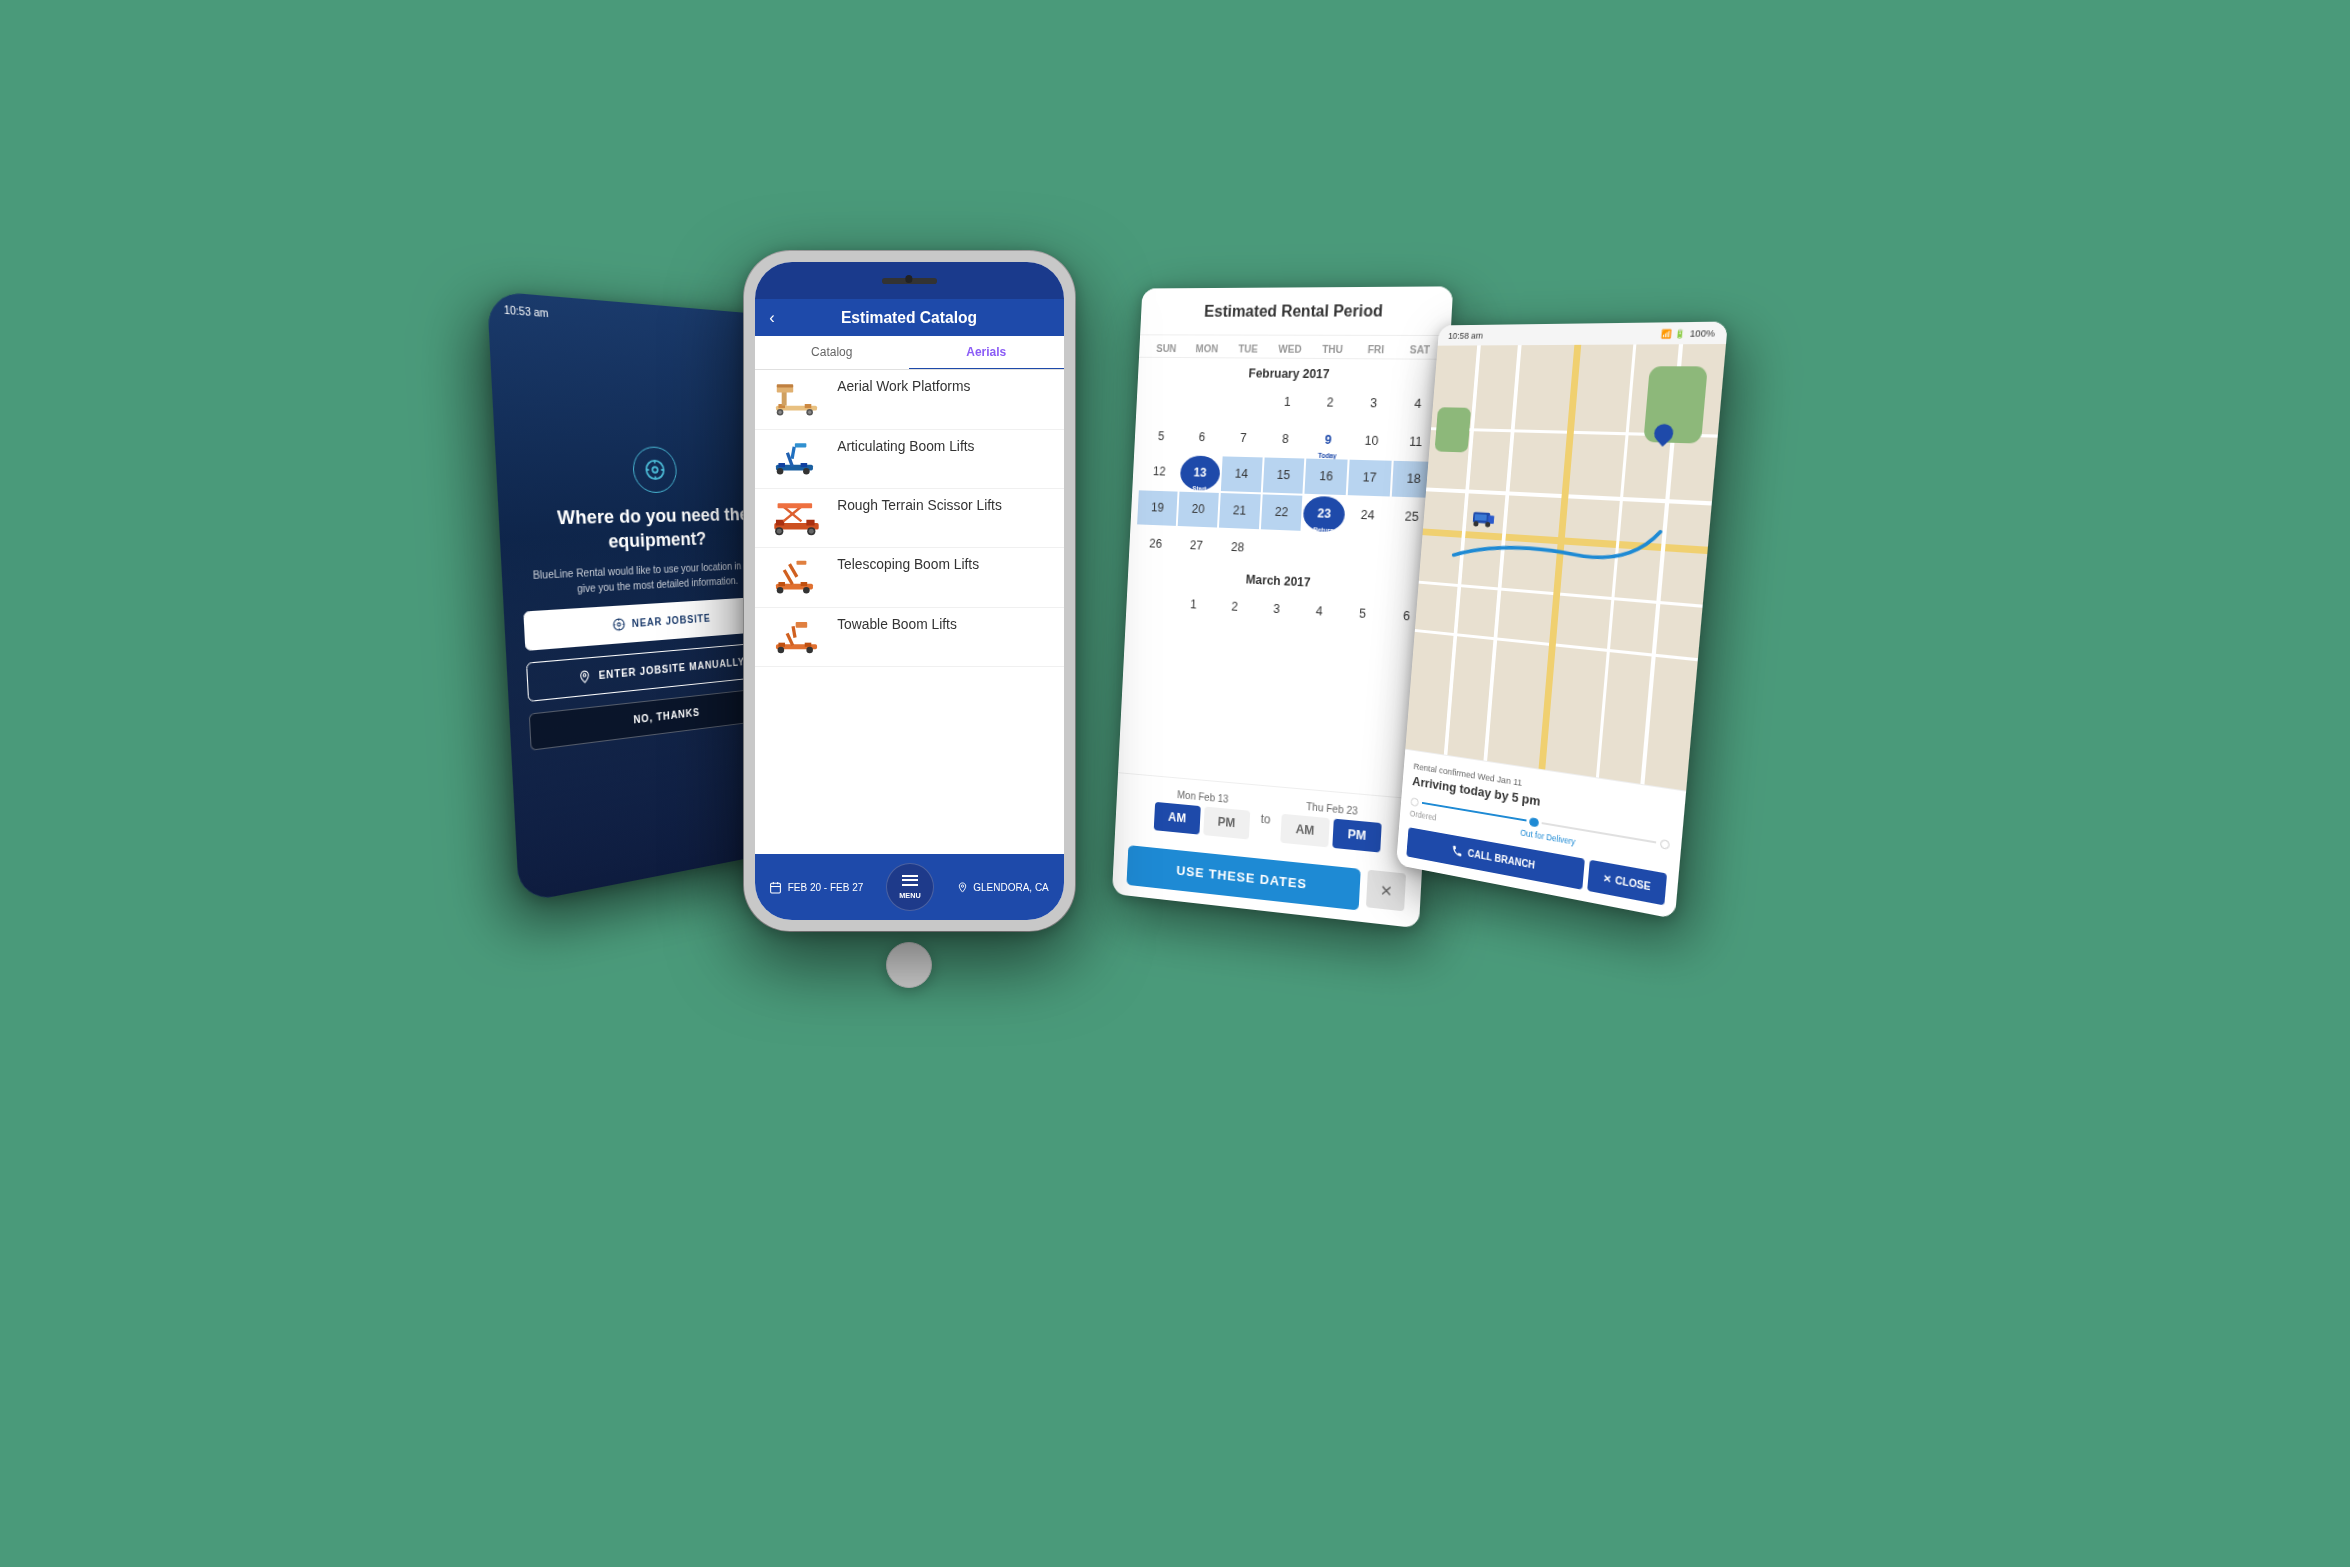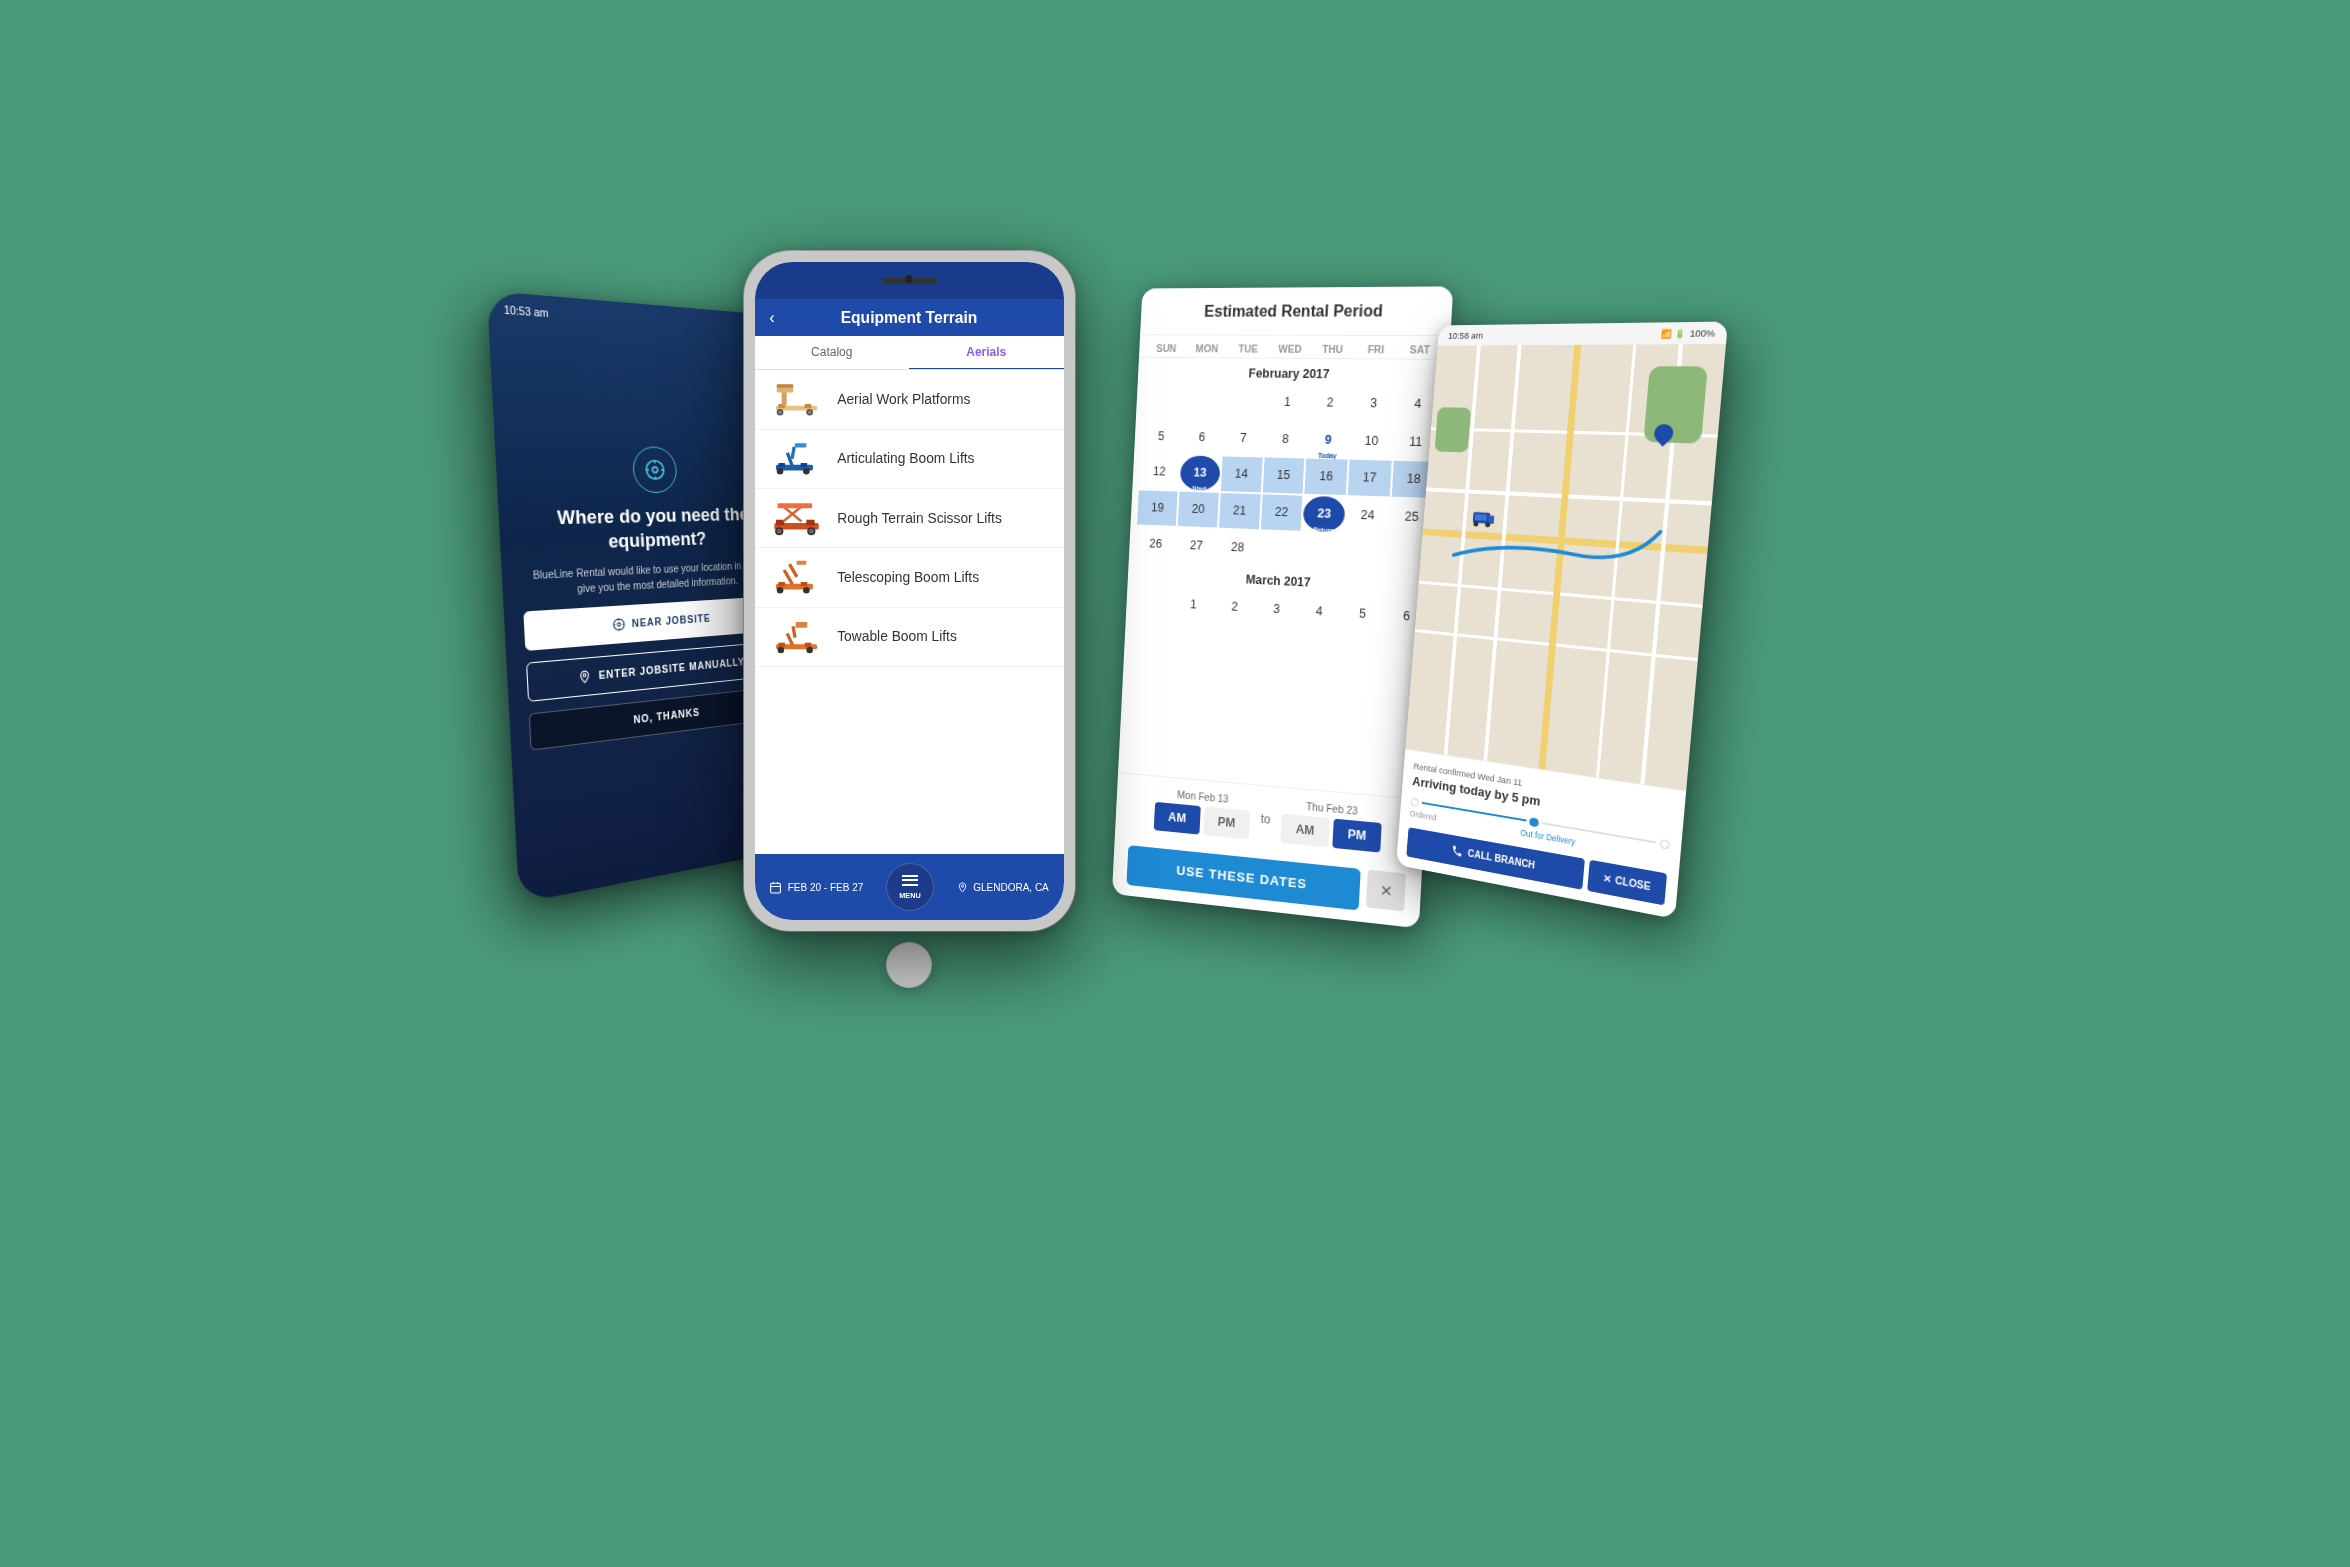--- a/index.html
+++ b/index.html
@@ -235,21 +235,20 @@
       font-weight: 600;
     }
 
     .catalog-list {
       flex: 1;
       overflow: hidden;
     }
 
     .catalog-item {
       display: flex;
-      align-items: center;
       padding: 9.2px 14.7px;
       border-bottom: 0.9px solid #f0f0f0;
       gap: 13px;
     }
 
     .catalog-item-img {
       width: 55px;
       height: 40px;
       display: flex;
       align-items: center;
@@ -749,21 +748,21 @@
     <div class="phone">
       <div class="phone-inner">
 
         <div class="phone-notch-bar">
           <div class="phone-speaker"></div>
           <div class="phone-camera"></div>
         </div>
 
         <div class="catalog-header">
           <span class="catalog-back">‹</span>
-          <span class="catalog-title">Equipment Terrain</span>
+          <span class="catalog-title">Estimated Catalog</span>
         </div>
 
         <div class="catalog-tabs">
           <div class="catalog-tab">Catalog</div>
           <div class="catalog-tab active">Aerials</div>
         </div>
 
         <div class="catalog-list">
 
           <div class="catalog-item">

